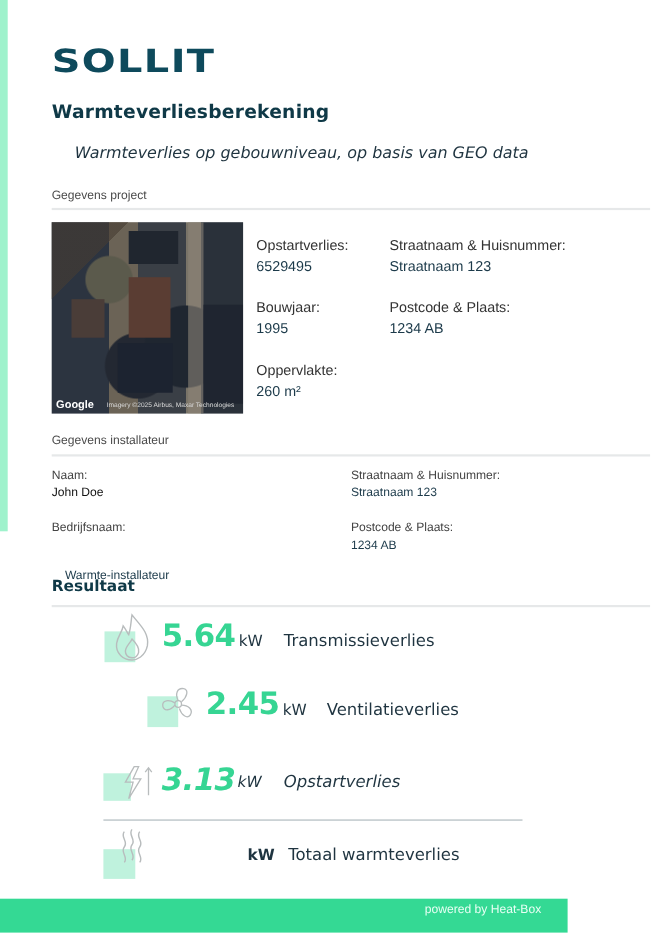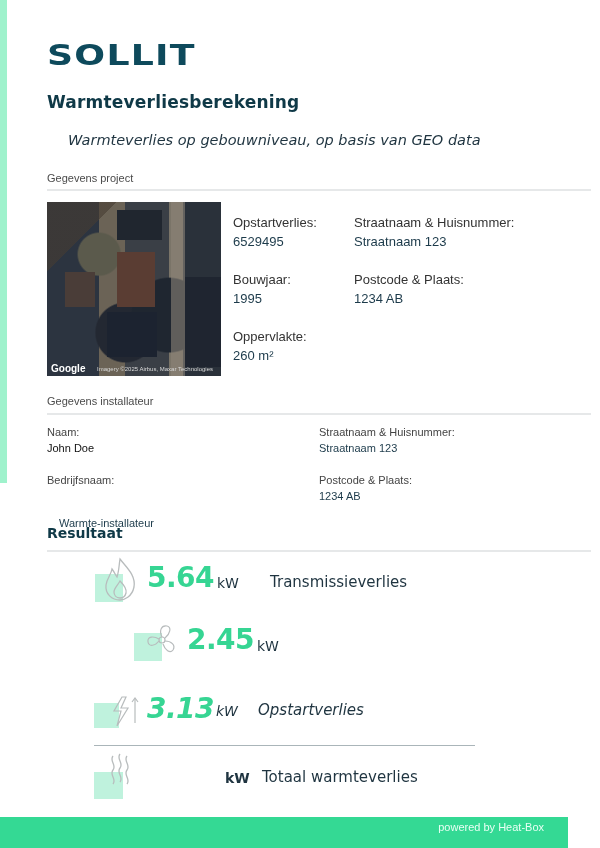--- a/index.html
+++ b/index.html
@@ -33,21 +33,21 @@
   .result-title { position:absolute; left:47px; top:525px; font-family:"DejaVu Sans", sans-serif; font-weight:bold;
                   font-size:14px; color:#0f3947; }
   .res-row { position:absolute; left:0; width:600px; height:50px; }
   .res-sq { position:absolute; width:28px; height:28px; background:#bff2dd; }
   .res-icon { position:absolute; }
   .res-value { position:absolute; font-family:"DejaVu Sans", sans-serif; font-weight:bold; font-size:28px; color:#36d593;
                letter-spacing:-0.5px; }
   .res-unit { position:absolute; font-family:"DejaVu Sans", sans-serif; font-size:14px; color:#1f3440; }
   .res-label { position:absolute; font-family:"DejaVu Sans", sans-serif; font-size:15px; color:#1f3440; }
   .res-divider { position:absolute; left:94px; top:745px; width:381px; height:1px; background:#aab5b9; }
-  .footer { position:absolute; left:0; top:817px; width:568px; height:31px; background:#34d994; }
+  .footer { position:absolute; left:0; top:817px; width:516px; height:31px; background:#34d994; }
   .footer-text { position:absolute; right:24px; top:4px; font-size:11px; color:#e8fff4; }
 </style>
 </head>
 <body>
 
 <div class="left-strip"></div>
 
 <div class="logo">SOLLIT</div>
 <div class="title">Warmteverliesberekening</div>
 <div class="subtitle">Warmteverlies op gebouwniveau, op basis van GEO data</div>
@@ -95,33 +95,34 @@
 <div class="divider" style="top:550px;"></div>
 
 <div class="res-row" style="top:555px;">
   <div class="res-sq" style="left:95px; top:19px;"></div>
   <svg class="res-icon" style="left:100px; top:2px;" width="40" height="44" viewBox="0 0 40 44">
     <path d="M20 2 C 26 10, 36 18, 34 30 C 32 40, 24 43, 20 43 C 12 43, 5 37, 6 28 C 7 21, 11 18, 12 12 C 15 16, 16 19, 17 20 C 19 14, 19 8, 20 2 Z" fill="none" stroke="#b8bcbd" stroke-width="1.3"></path>
     <path d="M20 24 C 24 28, 27 32, 26 36 C 25 40, 22 41, 20 41 C 16 41, 14 38, 14 35 C 14 31, 18 28, 20 24 Z" fill="none" stroke="#b8bcbd" stroke-width="1.3"></path>
   </svg>
   <div class="res-value" style="left:147px; top:6px;">5.64</div>
   <div class="res-unit" style="left:217px; top:20px;">kW</div>
-  <div class="res-label" style="left:258px; top:18px;margin-left:12px;">Transmissieverlies</div>
+  <div class="res-label" style="left:258px; top:18px;">Transmissieverlies</div>
 </div>
 
 <div class="res-row" style="top:620px;margin-left:40px;">
   <div class="res-sq" style="left:94px; top:13px;"></div>
   <svg class="res-icon" style="left:105px; top:3px;" width="34" height="34" viewBox="0 0 34 34">
     <circle cx="17" cy="17" r="3" fill="none" stroke="#b8bcbd" stroke-width="1.2"></circle>
     <path d="M17 14 C 14 8, 16 2, 22 3 C 27 4, 25 11, 20 15" fill="none" stroke="#b8bcbd" stroke-width="1.2"></path>
     <path d="M20 18 C 26 18, 31 22, 28 27 C 25 31, 20 27, 18 21" fill="none" stroke="#b8bcbd" stroke-width="1.2"></path>
     <path d="M14 18 C 10 23, 4 24, 3 19 C 2 13, 9 13, 14 16" fill="none" stroke="#b8bcbd" stroke-width="1.2"></path>
   </svg>
   <div class="res-value" style="left:147px; top:3px;">2.45</div>
   <div class="res-unit" style="left:217px; top:18px;">kW</div>
+  <div class="res-label" style="left:257px; top:16px;">Ventilatieverlies</div>
 </div>
 
 <div class="res-row" style="top:685px;font-style:italic;">
   <div class="res-sq" style="left:94px; top:18px; width:25px; height:25px;"></div>
   <svg class="res-icon" style="left:110px; top:10px;" width="30" height="34" viewBox="0 0 30 34">
     <path d="M12 2 L 4 16 L 11 16 L 7 31 L 18 13 L 11 13 L 16 2 Z" fill="none" stroke="#b8bcbd" stroke-width="1.2"></path>
     <line x1="25" y1="4" x2="25" y2="28" stroke="#b8bcbd" stroke-width="1.2"></line>
     <path d="M22 7 L 25 3 L 28 7" fill="none" stroke="#b8bcbd" stroke-width="1.2"></path>
   </svg>
   <div class="res-value" style="left:147px; top:7px;">3.13</div>

